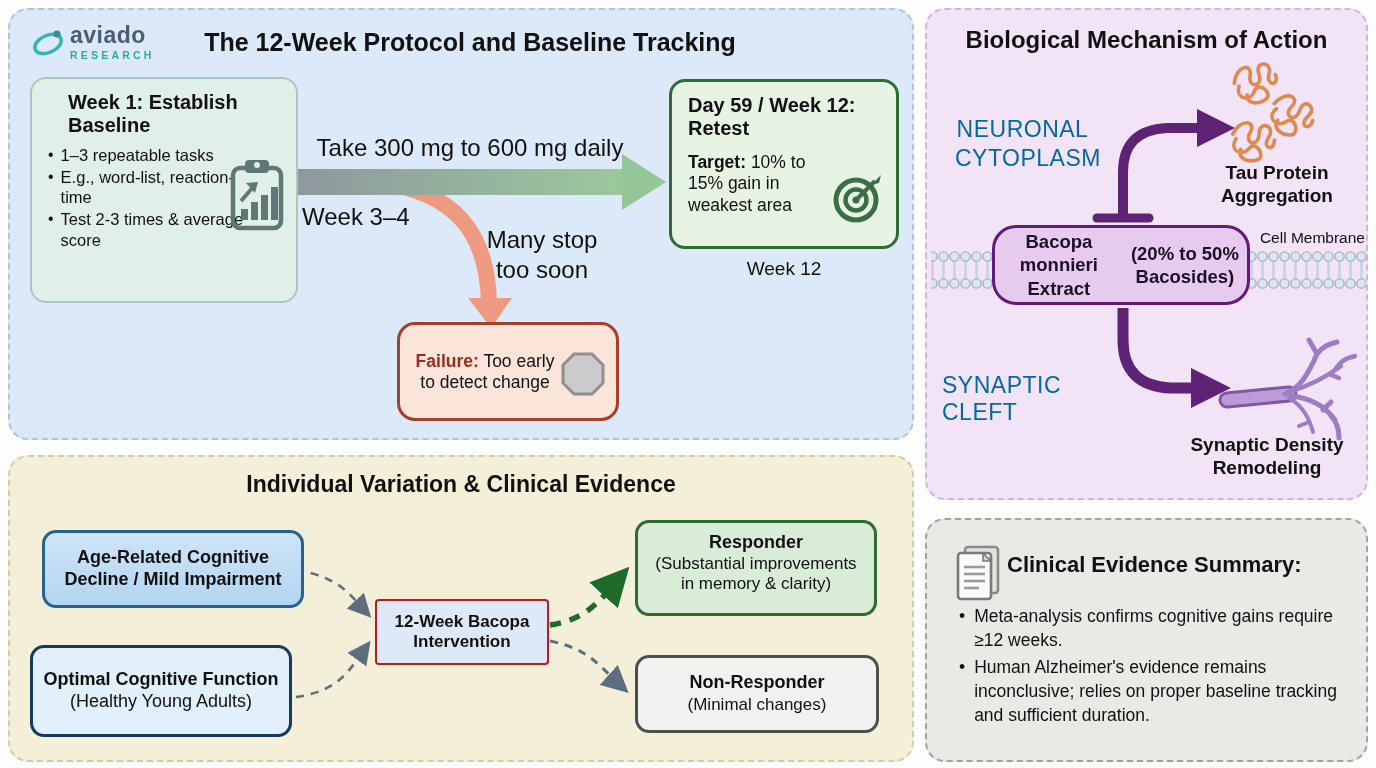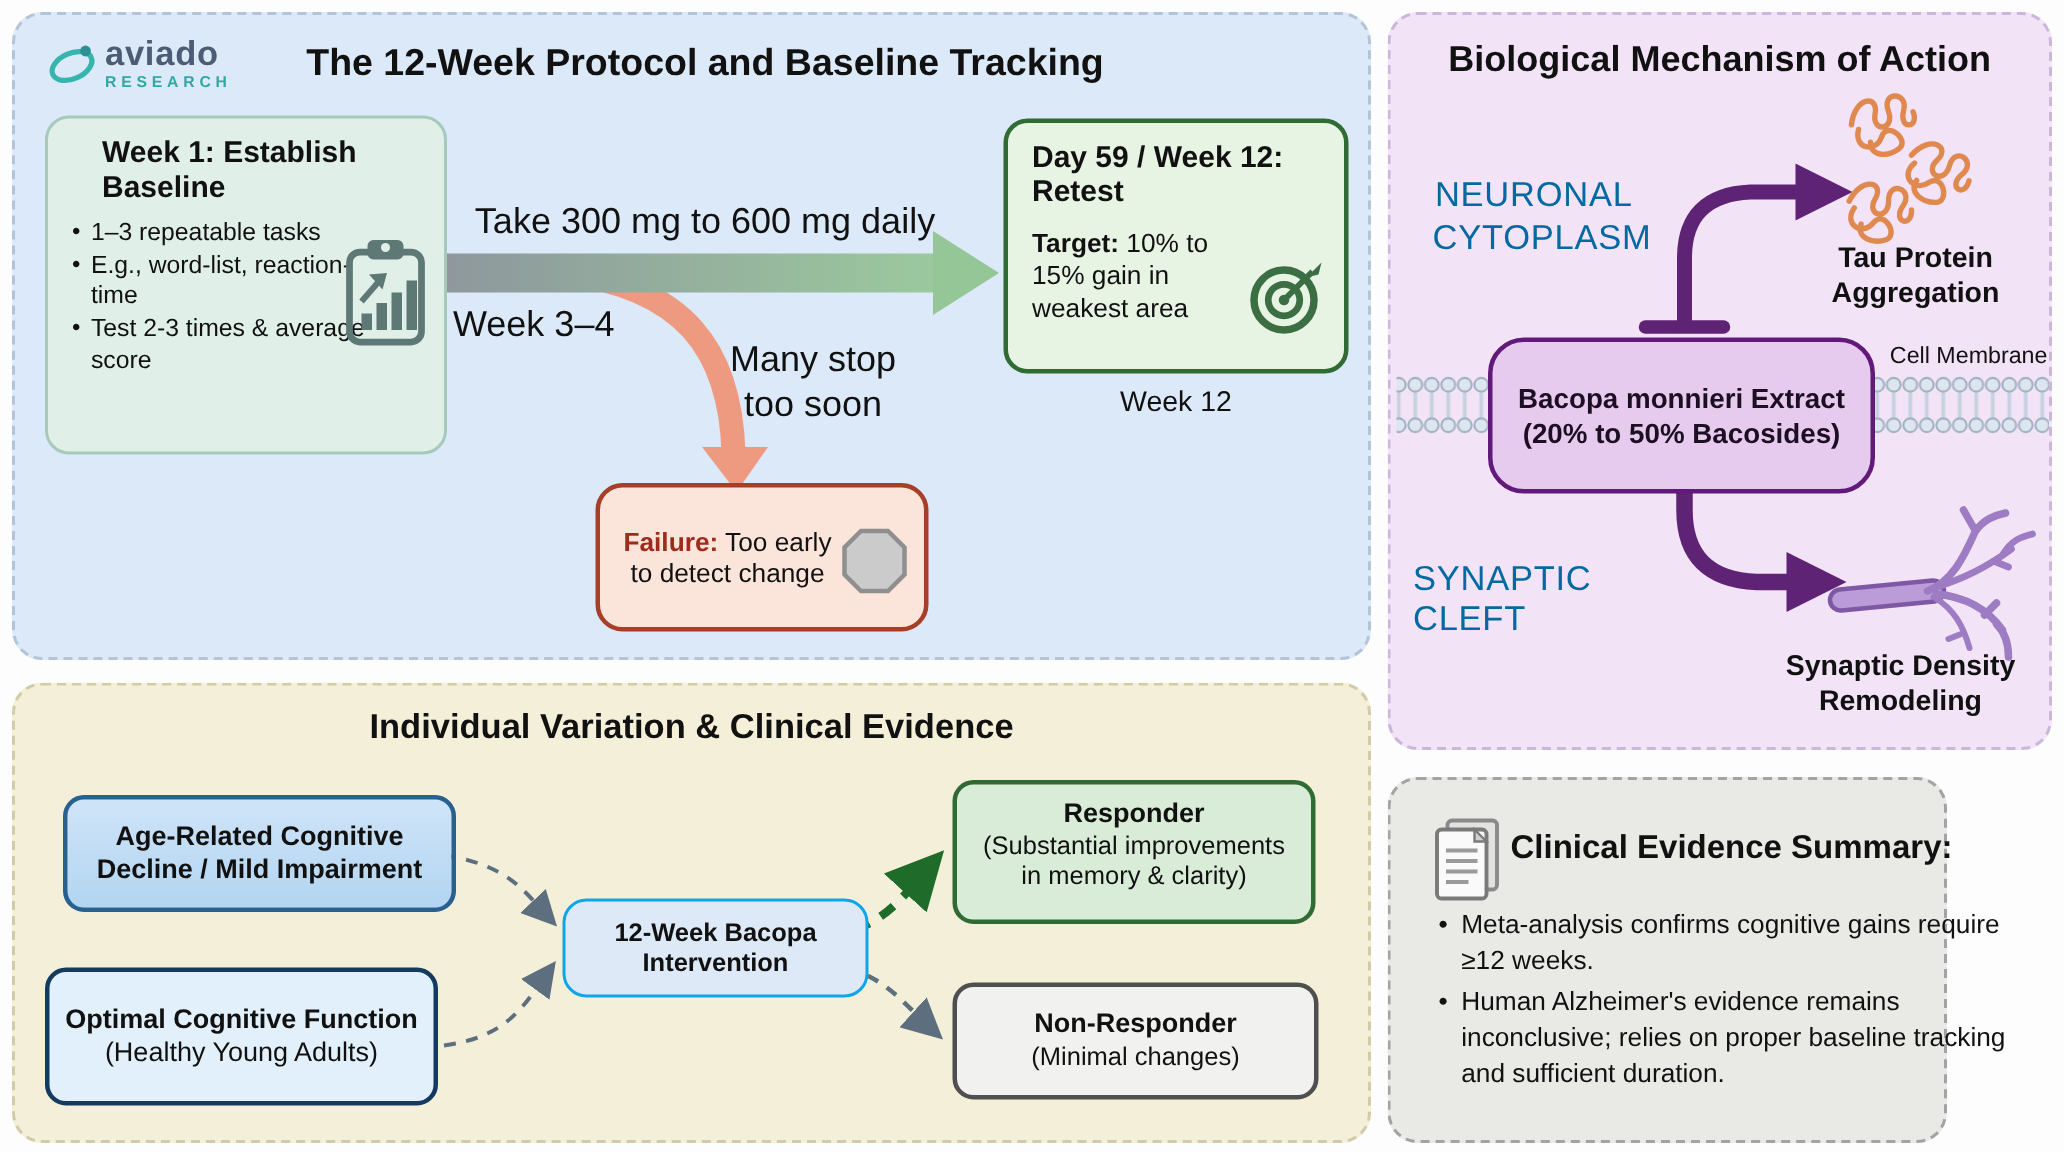--- a/index.html
+++ b/index.html
@@ -2,21 +2,21 @@
 <html><head>
 <meta charset="utf-8">
 <style>
   * { margin:0; padding:0; box-sizing:border-box; }
   html,body { width:1376px; height:768px; background:#fdfdfd; font-family:"Liberation Sans", sans-serif; color:#111; overflow:hidden; }
   .stage { position:relative; width:1376px; height:768px; }
   .panel { position:absolute; border-radius:20px; }
   .p-protocol  { left:8px;   top:8px;   width:906px; height:432px; background:#dce9f8; border:2px dashed #b3c4d9; }
   .p-variation { left:8px;   top:455px; width:906px; height:307px; background:#f4efd8; border:2px dashed #d2cba9; }
   .p-mechanism { left:925px; top:8px;   width:443px; height:492px; background:#f2e3f7; border:2px dashed #ccb6d9; }
-  .p-evidence  { left:925px; top:518px; width:373px; height:244px; background:#e9e9e6; border:2px dashed #a3a3a3; }
+  .p-evidence  { left:925px; top:518px; width:443px; height:244px; background:#e9e9e6; border:2px dashed #a3a3a3; }
   .abs { position:absolute; }
   .svg-layer { position:absolute; left:0; top:0; pointer-events:none; }
   .panel-title { font-weight:bold; text-align:center; letter-spacing:0; }
   .t-protocol  { left:130px; top:18px; width:660px; font-size:25px; }
   .t-variation { left:0; top:14px; width:100%; font-size:23px; }
   .t-mechanism { left:0; top:16px; width:100%; font-size:24px; }
   .t-evidence  { left:80px; top:32px; width:340px; font-size:22px; text-align:left; }
 
   
   .logo { left:20px; top:14px; display:flex; align-items:flex-start; gap:4px; }
@@ -41,34 +41,34 @@
   .lbl-dose { left:295px; top:124px; width:330px; text-align:center; }
   .lbl-week34 { left:292px; top:193px; }
   .lbl-manystop { left:462px; top:215px; width:140px; text-align:center; line-height:1.25; }
   .lbl-week12 { left:659px; top:248px; width:230px; text-align:center; font-size:19px; }
 
   
   .vbox { border-radius:14px; font-size:18px; line-height:1.2; padding:6px 10px; }
   .age { left:32px; top:73px; width:262px; height:78px; background:linear-gradient(180deg,#cfe4f8,#b2d5f1); border:3px solid #28608f; font-weight:bold; }
   .optimal { left:20px; top:188px; width:262px; height:92px; background:#e1f0fb; border:3px solid #143a5e; }
   .optimal b { font-weight:bold; }
-  .intervention { left:365px; top:142px; width:204px; height:66px; background:#dde9f6; border:2px solid #0ea5e9; border-radius:16px; font-weight:bold; font-size:17px; line-height:1.2; }
+  .intervention { left:365px; top:142px; width:174px; height:66px; background:#dde9f6; border:2px solid #b91c1c; border-radius:4px; font-weight:bold; font-size:17px; line-height:1.2; }
   .responder { left:625px; top:63px; width:242px; height:96px; background:#d8ecd7; border:3px solid #2f6b33; font-size:17px; line-height:1.2; display:block; padding-top:9px; }
   .responder .lead, .nonresp .lead { display:block; font-weight:bold; font-size:18px; }
   .nonresp { left:625px; top:198px; width:244px; height:78px; background:#f1f1ef; border:3px solid #4f4f4f; font-size:17px; line-height:1.25; display:block; padding-top:13px; }
 
   
   .gray-lbl { position:absolute; font-weight:normal; color:#0369a1; font-size:23px; letter-spacing:0.5px; }
   .neuronal { left:28px; top:105px; width:135px; text-align:center; line-height:1.25; }
   .cleft { left:15px; top:362px; width:200px; }
   .blk-lbl { position:absolute; font-weight:bold; font-size:19px; text-align:center; line-height:1.2; }
   .tau-lbl { left:265px; top:152px; width:170px; }
   .syn-lbl { left:250px; top:424px; width:180px; }
   .membrane-lbl { left:300px; top:219px; width:138px; font-size:15.5px; text-align:right; position:absolute; }
-  .extract { left:65px; top:215px; width:258px; height:104px; background:#e6cbee; border:3.5px solid #61197a; border-radius:24px; font-weight:bold; font-size:18.5px; line-height:1.25; color:#1d0f23; flex-direction:column; }
+  .extract { left:65px; top:215px; width:258px; height:80px; background:#e6cbee; border:3.5px solid #61197a; border-radius:24px; font-weight:bold; font-size:18.5px; line-height:1.25; color:#1d0f23; flex-direction:row; }
 
   
   .ev-list { left:32px; top:85px; width:400px; list-style:none; font-size:17.5px; line-height:1.35; position:absolute; }
   .ev-list li { display:flex; gap:9px; margin-bottom:4px; }
 </style>
 </head>
 <body>
 
 <div class="stage">
 

